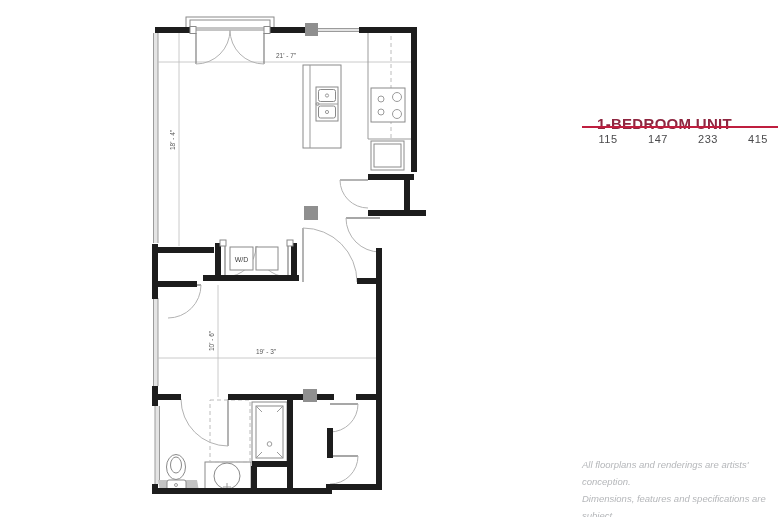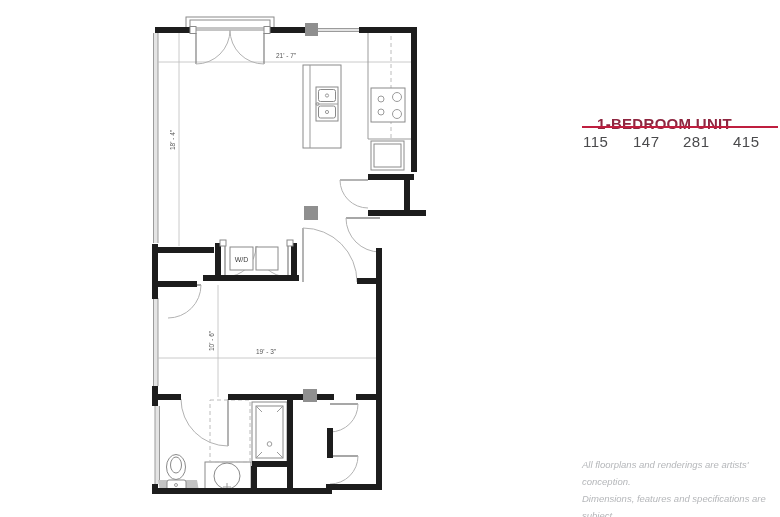--- a/index.html
+++ b/index.html
@@ -22,22 +22,22 @@
   .wd-text{font:7px "Liberation Sans",sans-serif;fill:#3d3d3d;}
 
   
   .panel{position:absolute;left:582px;top:0;width:196px;height:517px;}
   .panel-title{position:absolute;left:0;top:100px;margin:15px;
       font-size:15px;font-weight:bold;letter-spacing:.3px;
       color:var(--title_red);white-space:nowrap;}
   .panel-rule{position:absolute;left:0;top:126px;width:196px;height:2px;
       background:var(--rule_red);}
   .unit-list{position:absolute;left:1px;top:133px;display:flex;}
-  .unit-list span{width:50px;font-size:15px;letter-spacing:.5px;
-      color:var(--unit_text);}
+  .unit-list span{width:50px;font-size:11px;letter-spacing:.5px;
+      color:var(--unit_text);text-align:center;}
   .disclaimer{position:absolute;left:0;top:456px;width:200px;
       font-style:italic;font-size:9.5px;line-height:17px;
       color:var(--disclaimer_gray);}
 </style>
 </head>
 <body>
 
 <svg class="plan-svg" width="560" height="517" viewBox="0 0 560 517">
 
   <g>
@@ -190,21 +190,21 @@
     <rect class="plan-col" x="303" y="389" width="14" height="13"></rect>
   </g>
 </svg>
 
 <aside class="panel">
   <h1 class="panel-title">1-BEDROOM UNIT</h1>
   <div class="panel-rule"></div>
   <div class="unit-list">
     <span>115</span>
     <span>147</span>
-    <span>281</span>
+    <span>233</span>
     <span>415</span>
   </div>
   <div class="disclaimer">
     <div>All floorplans and renderings are artists' conception.</div>
     <div>Dimensions, features and specifications are subject</div>
 
   </div>
 </aside>
 
 </body></html>

